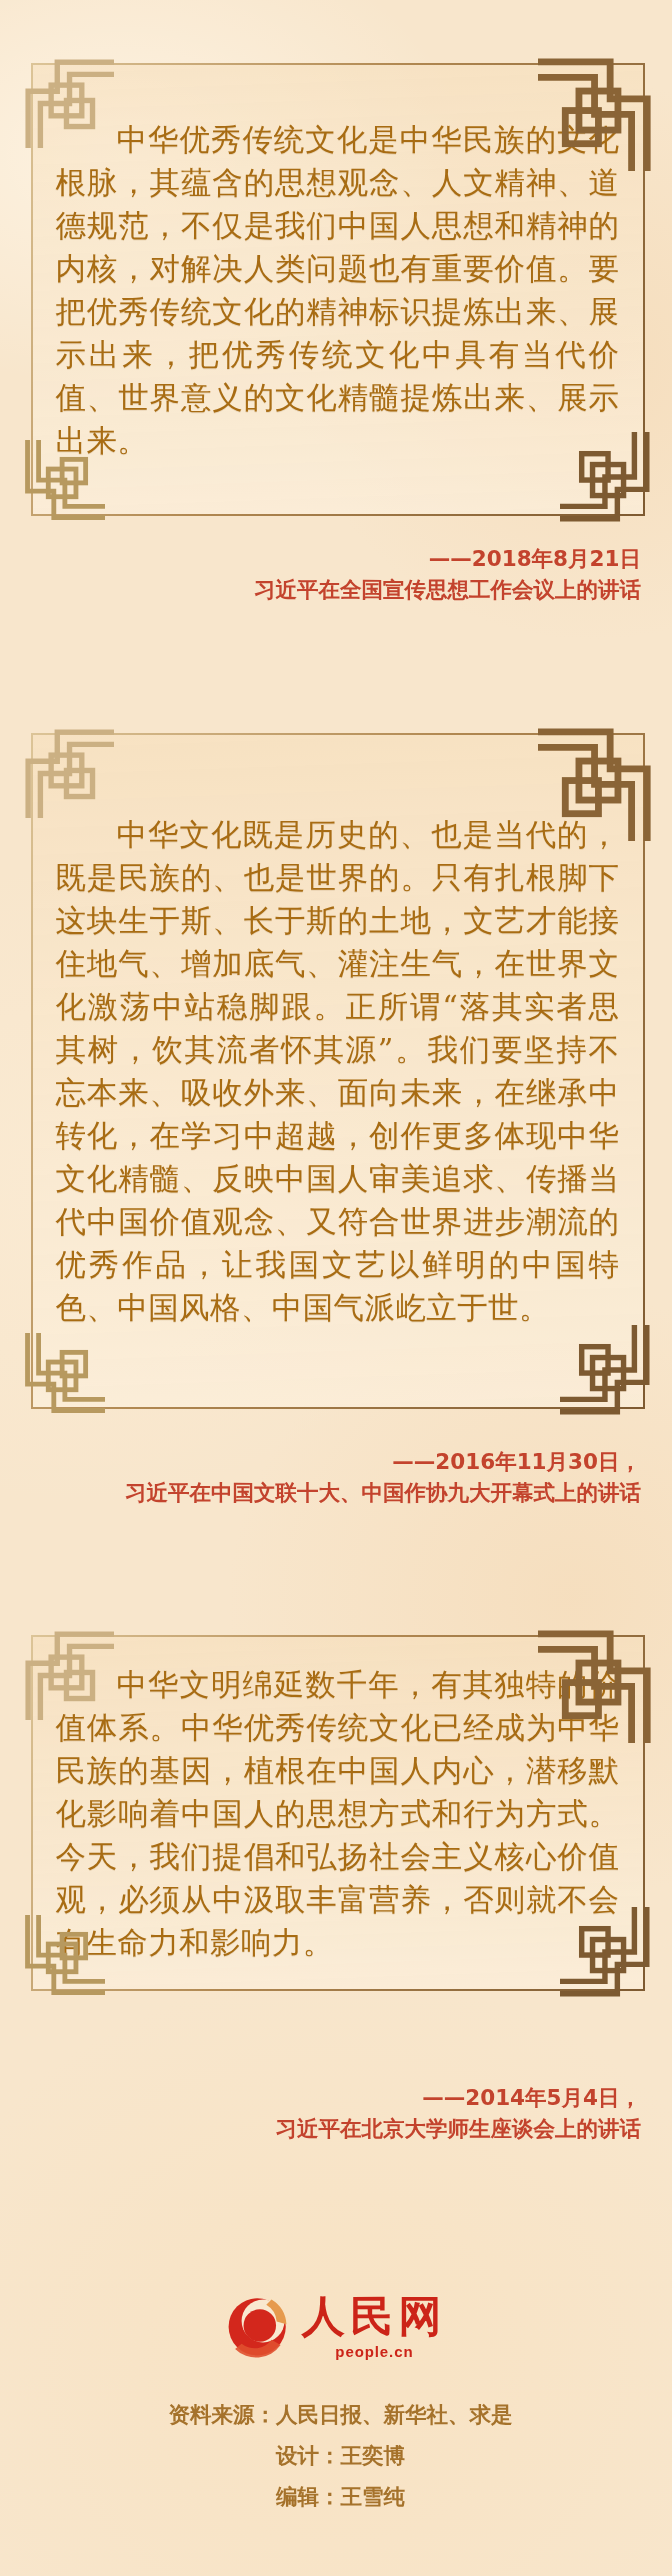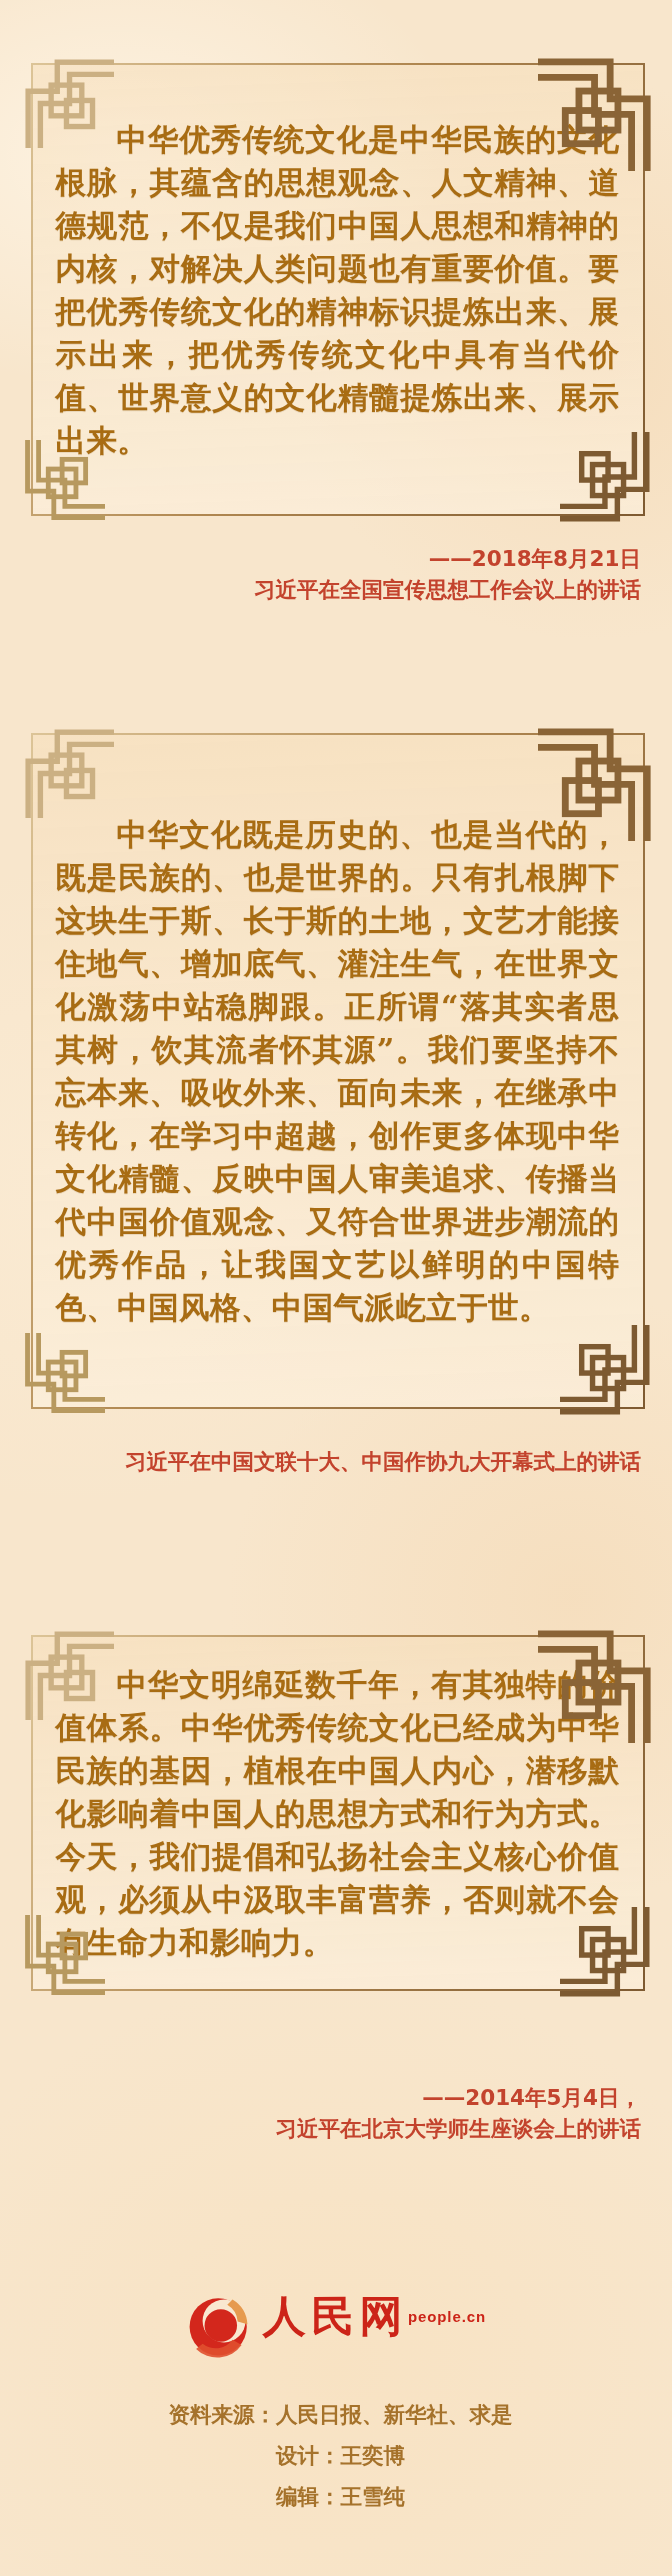--- a/index.html
+++ b/index.html
@@ -28,21 +28,21 @@
     background:linear-gradient(178deg, rgba(246,222,186,.55), rgba(252,240,221,.65));
     display:flex;align-items:center;
     padding:0 23px;
   }
   #quote-box-1{top:63px;height:453px;}
   #quote-box-2{top:733px;height:676px;}
   #quote-box-3{top:1635px;height:356px;}
   .quote-text{
     margin:0;
     font-family:"DejaVu Serif",serif;
-    font-weight:bold;
+    font-weight:normal;
     font-size:30.5px;line-height:43px;
     letter-spacing:0.4px;
     color:#a86c13;
     text-align:justify;
     text-indent:2em;
     text-shadow:0 0.9px 0 rgba(122,74,10,.12);
   }
   .knot{position:absolute;pointer-events:none;}
   .knot svg{display:block;width:100%;height:100%;}
   .knot-tl{top:-9px;left:-10.8px;width:92px;height:92px;color:#cbb083;}
@@ -58,21 +58,21 @@
   }
   #attribution-1{top:544px;}
   #attribution-2{top:1447px;}
   #attribution-3{top:2083px;}
   .logo-row{
     position:absolute;top:2293px;left:0;right:0;
     display:flex;justify-content:center;align-items:flex-start;
     gap:10.8px;
   }
   .logo-icon{width:65px;height:70px;flex:0 0 auto;}
-  .logo-text-col{display:flex;flex-direction:row;align-items:center;}
+  .logo-text-col{display:flex;flex-direction:column;align-items:center;}
   .logo-cn{
     font-family:"DejaVu Serif",serif;
     font-weight:bold;font-size:43px;line-height:47px;
     color:#cc2418;letter-spacing:5.4px;
   }
   .logo-domain{
     font-family:Liberation Sans, sans-serif;
     font-weight:bold;font-size:15px;line-height:23px;
     color:#cc2418;letter-spacing:0.9px;
   }
@@ -176,20 +176,21 @@
         <path d="M120 8 H46 V46 H8 V120"></path>
             <path d="M120 24 H62 V62 H24 V120"></path>
         <rect x="38" y="38" width="40" height="40"></rect>
             <rect x="58" y="58" width="34" height="34"></rect>
       </g>
         </svg>
     </span>
     <p class="quote-text">中华文化既是历史的、也是当代的，既是民族的、也是世界的。只有扎根脚下这块生于斯、长于斯的土地，文艺才能接住地气、增加底气、灌注生气，在世界文化激荡中站稳脚跟。正所谓“落其实者思其树，饮其流者怀其源”。我们要坚持不忘本来、吸收外来、面向未来，在继承中转化，在学习中超越，创作更多体现中华文化精髓、反映中国人审美追求、传播当代中国价值观念、又符合世界进步潮流的优秀作品，让我国文艺以鲜明的中国特色、中国风格、中国气派屹立于世。</p>
   </section>
   <div class="attribution" id="attribution-2">
+    <div class="attr-date">——2016年11月30日，</div>
     <div class="attr-source">习近平在中国文联十大、中国作协九大开幕式上的讲话</div>
   </div>
 
   <section class="quote-box" id="quote-box-3">
     <span class="knot knot-tl">
       <svg viewBox="0 0 120 120">
           <g fill="none" stroke="currentColor" stroke-width="7">
         <path d="M120 8 H46 V46 H8 V120"></path>
             <path d="M120 24 H62 V62 H24 V120"></path>
         <rect x="38" y="38" width="40" height="40"></rect>

